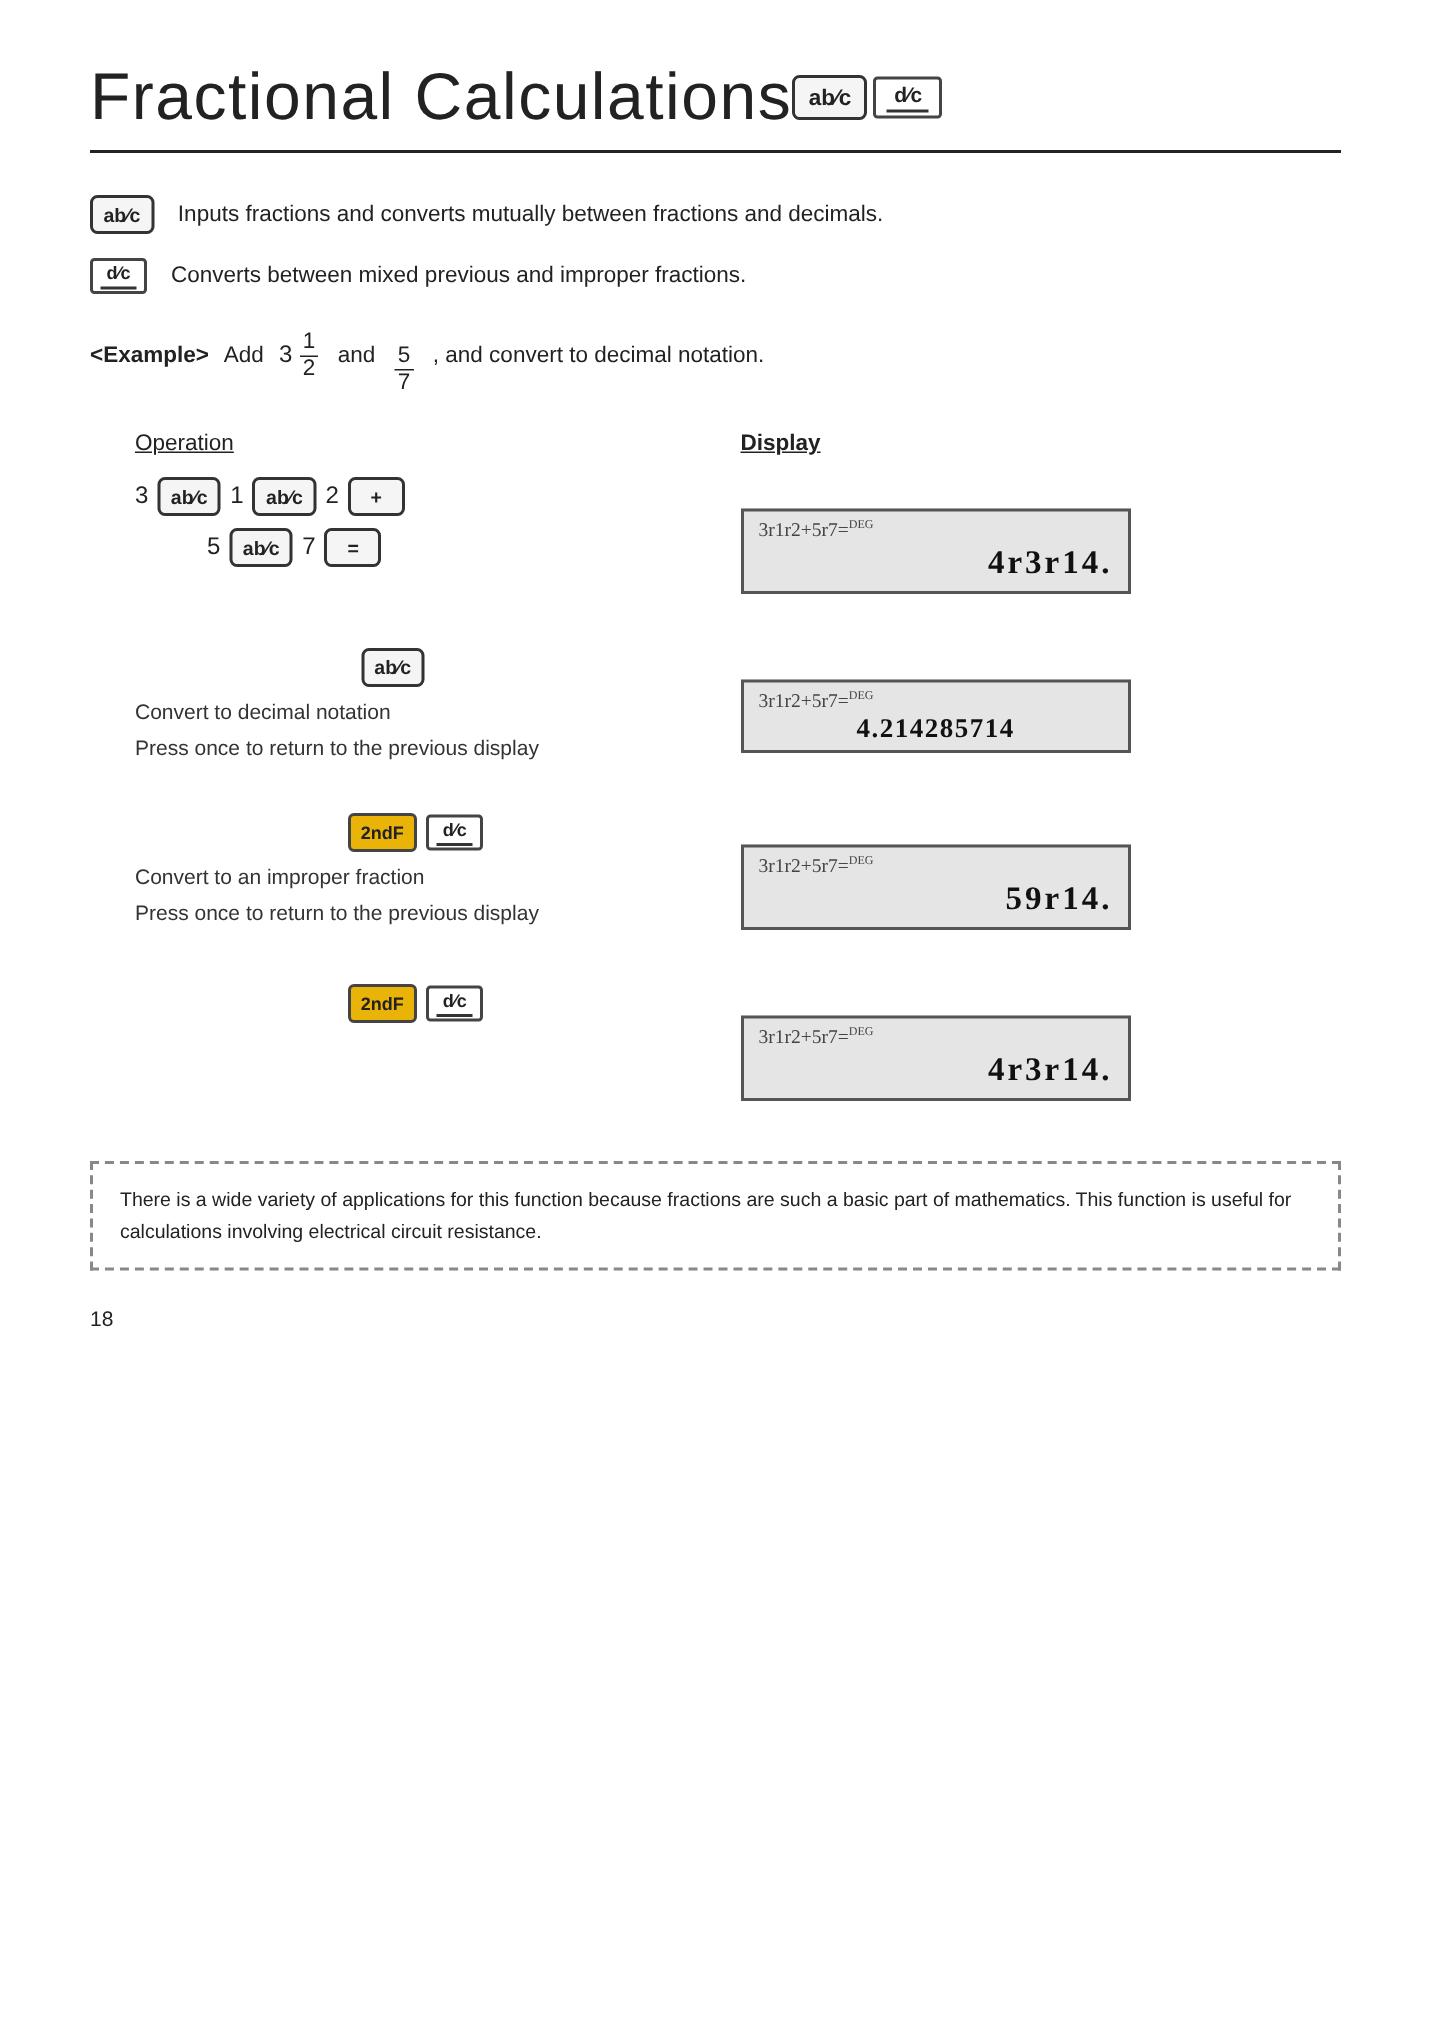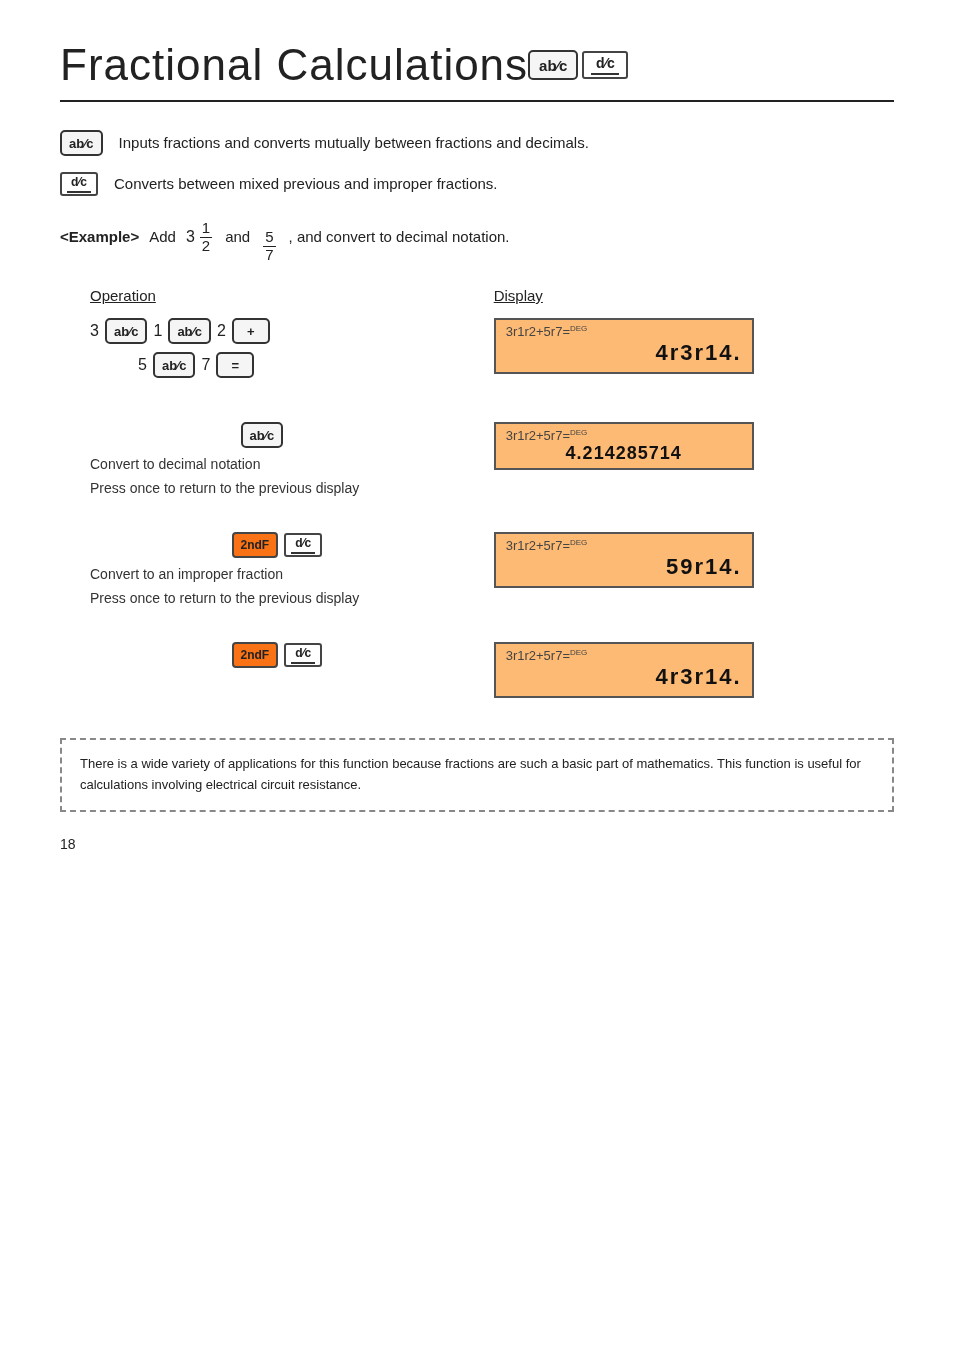--- a/index.html
+++ b/index.html
@@ -139,25 +139,26 @@
     .col-header {
       font-size: 15px;
       text-decoration: underline;
       margin-bottom: 10px;
       text-align: left;
     }
 
     
     .calc-display {
       border: 2px solid #555;
-      background: #fdba74;
+      background: #e5e5e5;
       padding: 4px 10px;
       min-width: 220px;
       max-width: 260px;
-      font-family: Liberation Sans, sans-serif;
+      font-family: Liberation Serif, serif;
+      margin-top: 21px;
     }
     .calc-top-line {
       font-size: 13px;
       color: #444;
       text-align: left;
       position: relative;
     }
     .calc-bottom-line {
       font-size: 22px;
       text-align: right;
@@ -194,21 +195,21 @@
     
     .key-2ndf {
       display: inline-flex;
       align-items: center;
       justify-content: center;
       border: 2px solid #444;
       border-radius: 4px;
       padding: 3px 7px;
       font-size: 12px;
       font-weight: bold;
-      background: #f97316;
+      background: #eab308;
       min-width: 44px;
       min-height: 26px;
     }
 
     
     .applications-box {
       border: 2px dashed #888;
       padding: 14px 18px;
       margin-top: 40px;
       position: relative;
@@ -251,20 +252,21 @@
       display: flex;
       width: 100%;
       margin-bottom: 4px;
     }
     .op-header-cell {
       width: 52%;
       padding-left: 30px;
     }
     .disp-header-cell {
       width: 48%;
+      font-weight: bold;
     }
     .superscript-deg {
       font-size: 8px;
       vertical-align: super;
     }
   </style>
 </head>
 <body>
 
 <div class="title-section">

